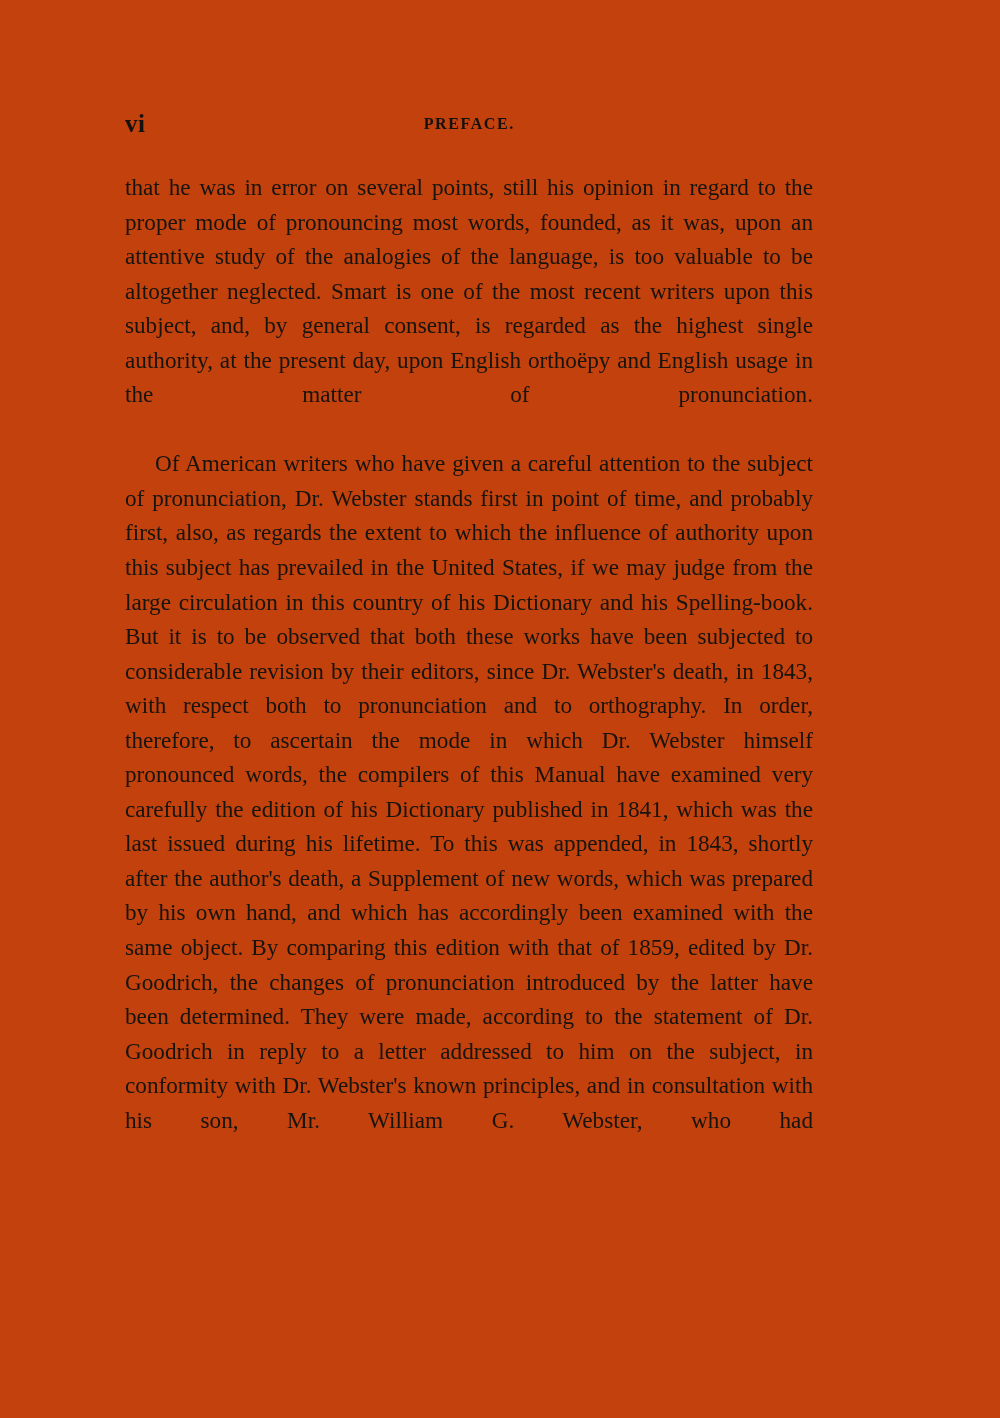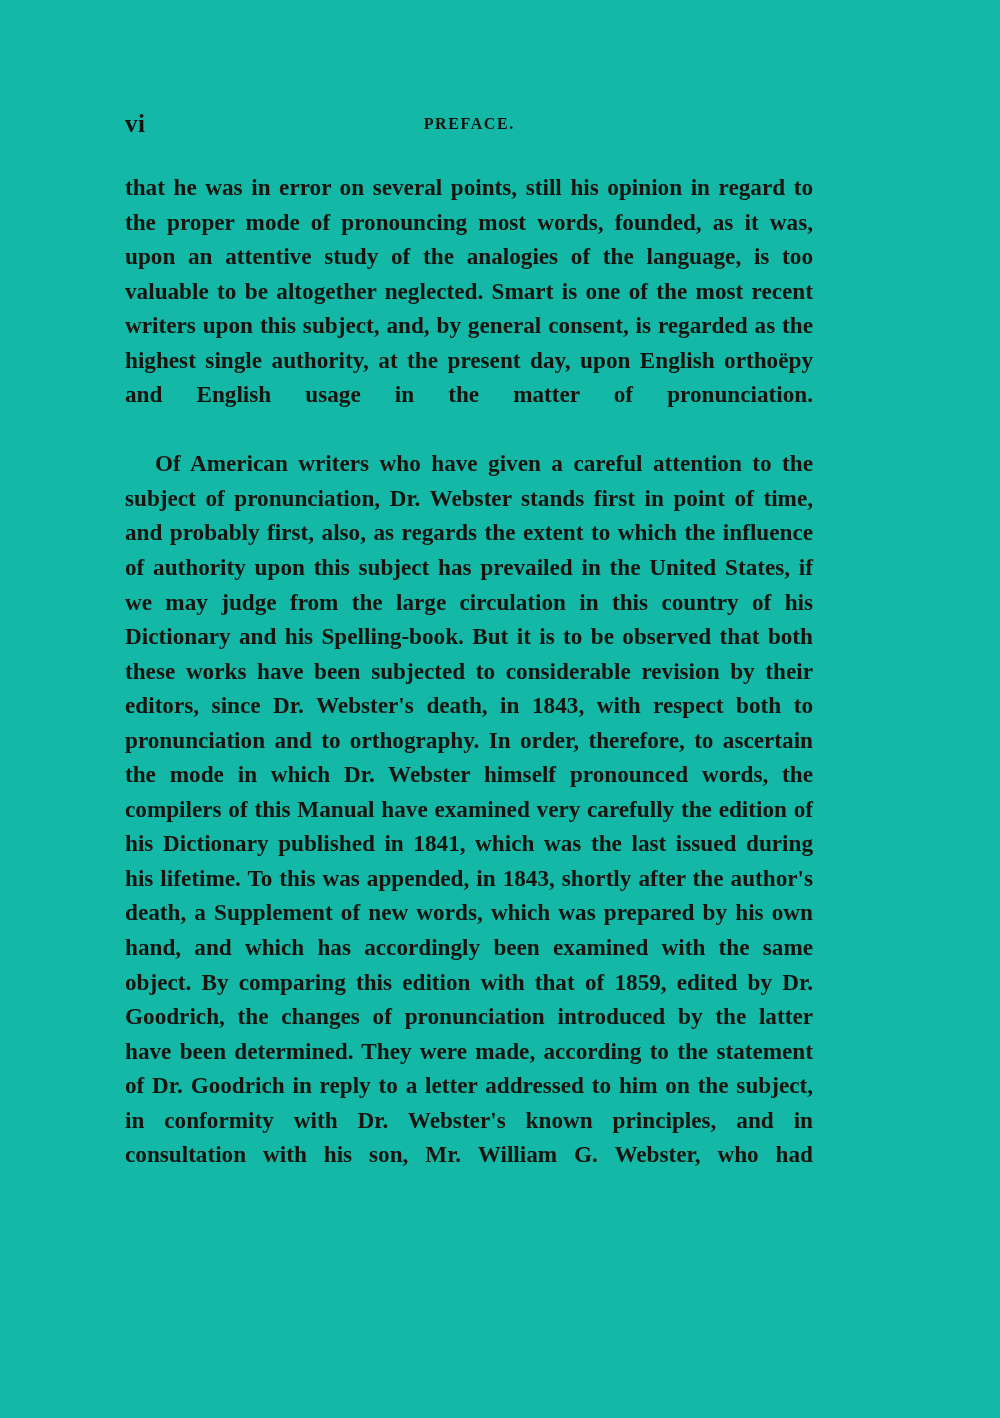--- a/index.html
+++ b/index.html
@@ -12,21 +12,21 @@
     background: #ffffff;
     font-family: "Liberation Serif", "DejaVu Serif", serif;
     color: #1a1714;
     overflow: hidden;
   }
 
   .page {
     position: relative;
     width: 1000px;
     height: 1418px;
-    background: #14b8a6;
+    background: #c2410c;
   }
 
   
   .running-head {
     position: absolute;
     top: 108px;
     left: 125px;
     width: 687px;
     height: 32px;
   }
@@ -63,21 +63,20 @@
   }
 
   .para {
     margin: 0;
     font-size: 23.2px;
     line-height: 34.55px;
     text-align: justify;
     text-justify: inter-word;
     word-spacing: 0.6px;
     color: #17140f;
-    font-weight: bold;
     -webkit-font-smoothing: antialiased;
   }
   .para.cont {
     text-indent: 0;
   }
   .para.indent {
     text-indent: 30px;
   }
   
   .para.cont::after,

